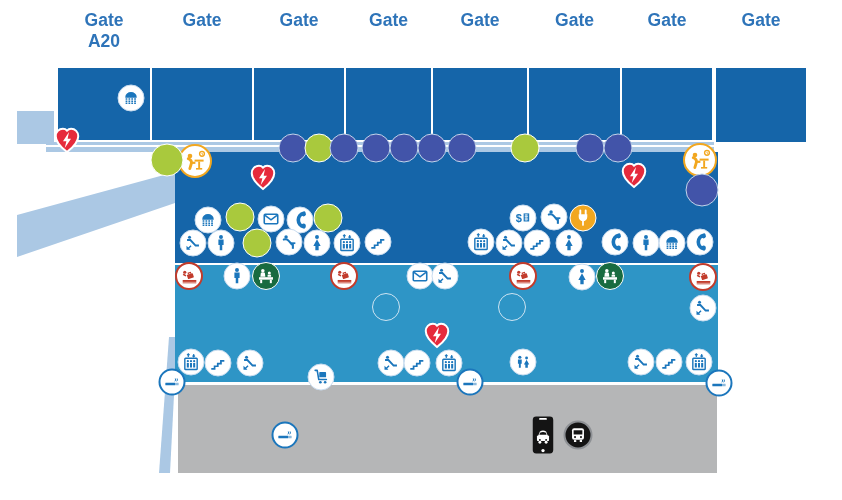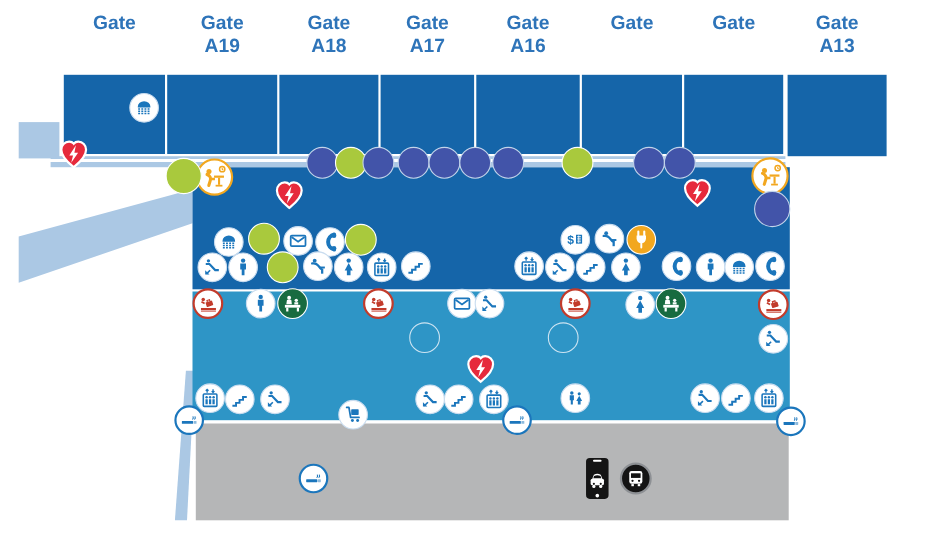--- a/index.html
+++ b/index.html
@@ -182,53 +182,49 @@
 
   <div class="bg tl-rect"></div>
   <div class="bg band-mid"></div>
   <div class="bg band-teal"></div>
   <div class="bg band-gray"></div>
   <div class="walkway"></div>
 
 <div class="gate-box" style="left: 58px; width: 92px;"></div>
     <div class="gate-label" style="left: 58px; width: 92px;">
       <div>Gate</div>
+      <div>A20</div>
     </div>
     <div class="gate-box" style="left: 152px; width: 100px;"></div>
     <div class="gate-label" style="left: 152px; width: 100px;">
       <div>Gate</div>
-      <div>A19</div>
     </div>
     <div class="gate-box" style="left: 254px; width: 90px;"></div>
     <div class="gate-label" style="left: 254px; width: 90px;">
       <div>Gate</div>
-      <div>A18</div>
     </div>
     <div class="gate-box" style="left: 346px; width: 85px;"></div>
     <div class="gate-label" style="left: 346px; width: 85px;">
       <div>Gate</div>
-      <div>A17</div>
     </div>
     <div class="gate-box" style="left: 433px; width: 94px;"></div>
     <div class="gate-label" style="left: 433px; width: 94px;">
       <div>Gate</div>
-      <div>A16</div>
     </div>
     <div class="gate-box" style="left: 529px; width: 91px;"></div>
     <div class="gate-label" style="left: 529px; width: 91px;">
       <div>Gate</div>
     </div>
     <div class="gate-box" style="left: 622px; width: 90px;"></div>
     <div class="gate-label" style="left: 622px; width: 90px;">
       <div>Gate</div>
     </div>
     <div class="gate-box" style="left: 716px; width: 90px; height: 74px;"></div>
     <div class="gate-label" style="left: 716px; width: 90px;">
       <div>Gate</div>
-      <div>A13</div>
     </div>
     <div class="mk m-white" style="left: 131px; top: 98px;">
       <svg viewBox="0 0 24 24" fill="currentColor">
         <use href="#i-vending"></use>
       </svg>
     </div>
     <div class="mk m-aed" style="left: 67px; top: 140px;">
       <svg viewBox="0 0 24 24" fill="currentColor">
         <use href="#i-aed"></use>
       </svg>

